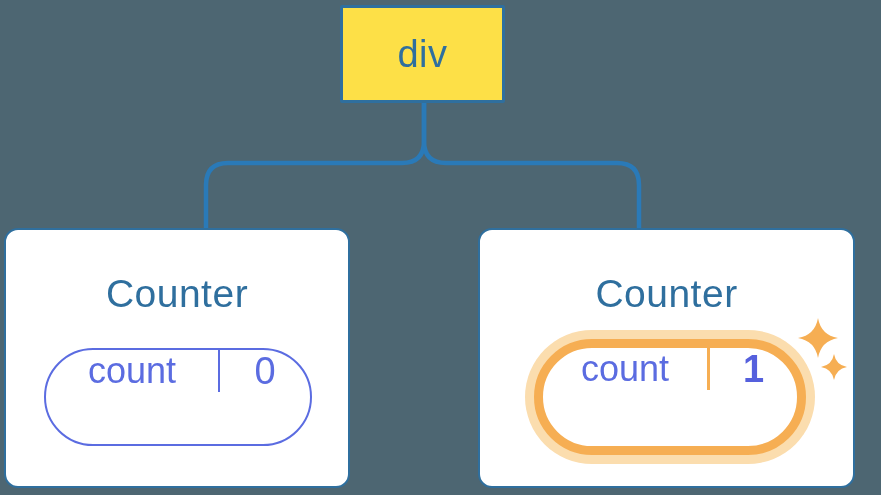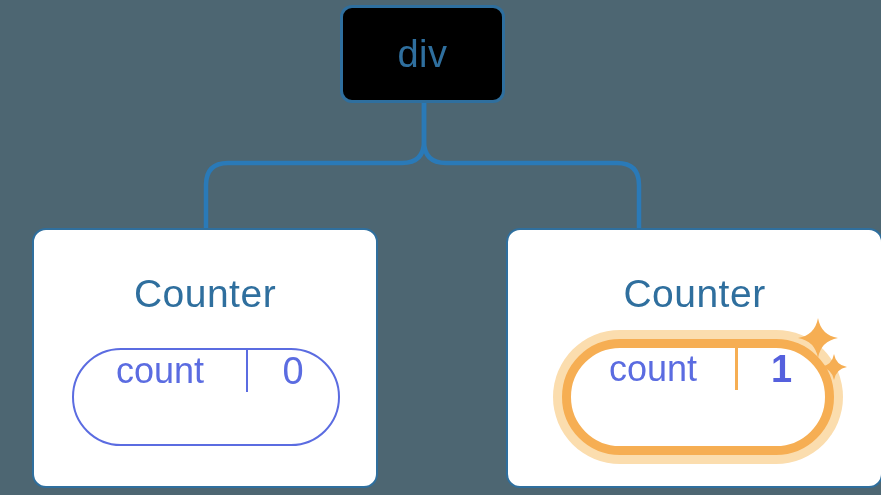--- a/index.html
+++ b/index.html
@@ -16,23 +16,23 @@
     overflow: hidden;
   }
 
   
   .root-node {
     position: absolute;
     left: 340px;
     top: 5px;
     width: 165px;
     height: 98px;
-    background: #000000;
+    background: #fde047;
     border: 3px solid #2f6f9e;
-    border-radius: 12px;
+    border-radius: 2px;
     box-sizing: border-box;
     display: flex;
     align-items: center;
     justify-content: center;
   }
   .root-node .node-label {
     color: #2f6f9e;
     font-size: 38px;
     font-weight: 500;
     letter-spacing: 0.5px;
@@ -48,21 +48,20 @@
 
   
   .card {
     position: absolute;
     top: 228px;
     height: 260px;
     background: #ffffff;
     border: 2.5px solid #2f6f9e;
     border-radius: 14px;
     box-sizing: border-box;
-    margin-left: 28px;
   }
   .card.left  { left: 4px;   width: 346px; }
   .card.right { left: 478px; width: 377px; }
 
   .card-title {
     position: absolute;
     top: 42px;
     left: 0;
     width: 100%;
     text-align: center;

